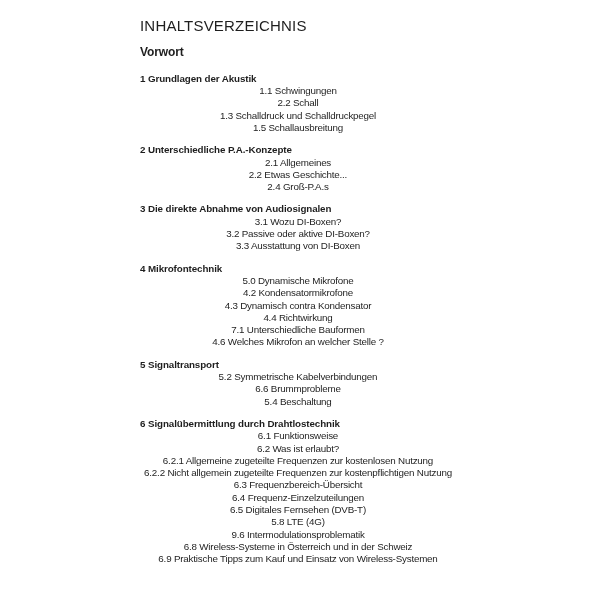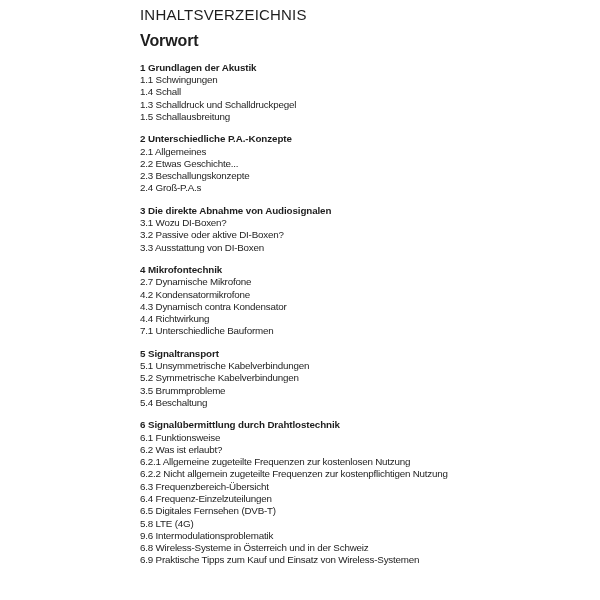--- a/index.html
+++ b/index.html
@@ -11,33 +11,33 @@
     overflow: hidden;
   }
   body {
     font-family: "Liberation Sans", sans-serif;
     color: var(--text-color, #1e1e1e);
   }
   .page {
     box-sizing: border-box;
     width: 476px;
     height: 600px;
-    padding: 7px 20px 0 140px;
+    padding: 18px 20px 0 140px;
     background: var(--page-bg, #ffffff);
   }
   .toc-title {
     font-size: 15px;
     font-weight: 400;
     letter-spacing: 0.2px;
     line-height: 15px;
     margin: 0 0 13px 0;
     white-space: nowrap;
   }
   .toc-preface {
-    font-size: 16px;
+    font-size: 12px;
     font-weight: 700;
     letter-spacing: -0.1px;
     line-height: 12.3px;
     margin: 0 0 14.5px 0;
     white-space: nowrap;
   }
   .toc-section {
     margin: 0 0 10px 0;
   }
   .toc-heading {
@@ -47,62 +47,62 @@
     line-height: 12.3px;
     margin: 0;
     white-space: nowrap;
   }
   .toc-item {
     font-size: 9.8px;
     font-weight: 400;
     letter-spacing: -0.2px;
     line-height: 12.3px;
     white-space: nowrap;
+    text-align: center;
   }
 </style>
 </head>
 <body style="--text-color: #1e1e1e; --page-bg: #ffffff;">
 
 <main class="page">
   <h1 class="toc-title">INHALTSVERZEICHNIS</h1>
   <p class="toc-preface">Vorwort</p>
   <div>
       <section class="toc-section">
         <h2 class="toc-heading">1 Grundlagen der Akustik</h2>
         <div class="toc-item">1.1 Schwingungen</div>
-        <div class="toc-item">1.4 Schall</div>
+        <div class="toc-item">2.2 Schall</div>
         <div class="toc-item">1.3 Schalldruck und Schalldruckpegel</div>
         <div class="toc-item">1.5 Schallausbreitung</div>
       </section>
       <section class="toc-section">
         <h2 class="toc-heading">2 Unterschiedliche P.A.-Konzepte</h2>
         <div class="toc-item">2.1 Allgemeines</div>
         <div class="toc-item">2.2 Etwas Geschichte...</div>
-        <div class="toc-item">2.3 Beschallungskonzepte</div>
         <div class="toc-item">2.4 Groß-P.A.s</div>
       </section>
       <section class="toc-section">
         <h2 class="toc-heading">3 Die direkte Abnahme von Audiosignalen</h2>
         <div class="toc-item">3.1 Wozu DI-Boxen?</div>
         <div class="toc-item">3.2 Passive oder aktive DI-Boxen?</div>
         <div class="toc-item">3.3 Ausstattung von DI-Boxen</div>
       </section>
       <section class="toc-section">
         <h2 class="toc-heading">4 Mikrofontechnik</h2>
-        <div class="toc-item">2.7 Dynamische Mikrofone</div>
+        <div class="toc-item">5.0 Dynamische Mikrofone</div>
         <div class="toc-item">4.2 Kondensatormikrofone</div>
         <div class="toc-item">4.3 Dynamisch contra Kondensator</div>
         <div class="toc-item">4.4 Richtwirkung</div>
         <div class="toc-item">7.1 Unterschiedliche Bauformen</div>
+        <div class="toc-item">4.6 Welches Mikrofon an welcher Stelle ?</div>
       </section>
       <section class="toc-section">
         <h2 class="toc-heading">5 Signaltransport</h2>
-        <div class="toc-item">5.1 Unsymmetrische Kabelverbindungen</div>
         <div class="toc-item">5.2 Symmetrische Kabelverbindungen</div>
-        <div class="toc-item">3.5 Brummprobleme</div>
+        <div class="toc-item">6.6 Brummprobleme</div>
         <div class="toc-item">5.4 Beschaltung</div>
       </section>
       <section class="toc-section">
         <h2 class="toc-heading">6 Signalübermittlung durch Drahtlostechnik</h2>
         <div class="toc-item">6.1 Funktionsweise</div>
         <div class="toc-item">6.2 Was ist erlaubt?</div>
         <div class="toc-item">6.2.1 Allgemeine zugeteilte Frequenzen zur kostenlosen Nutzung</div>
         <div class="toc-item">6.2.2 Nicht allgemein zugeteilte Frequenzen zur kostenpflichtigen Nutzung</div>
         <div class="toc-item">6.3 Frequenzbereich-Übersicht</div>
         <div class="toc-item">6.4 Frequenz-Einzelzuteilungen</div>

